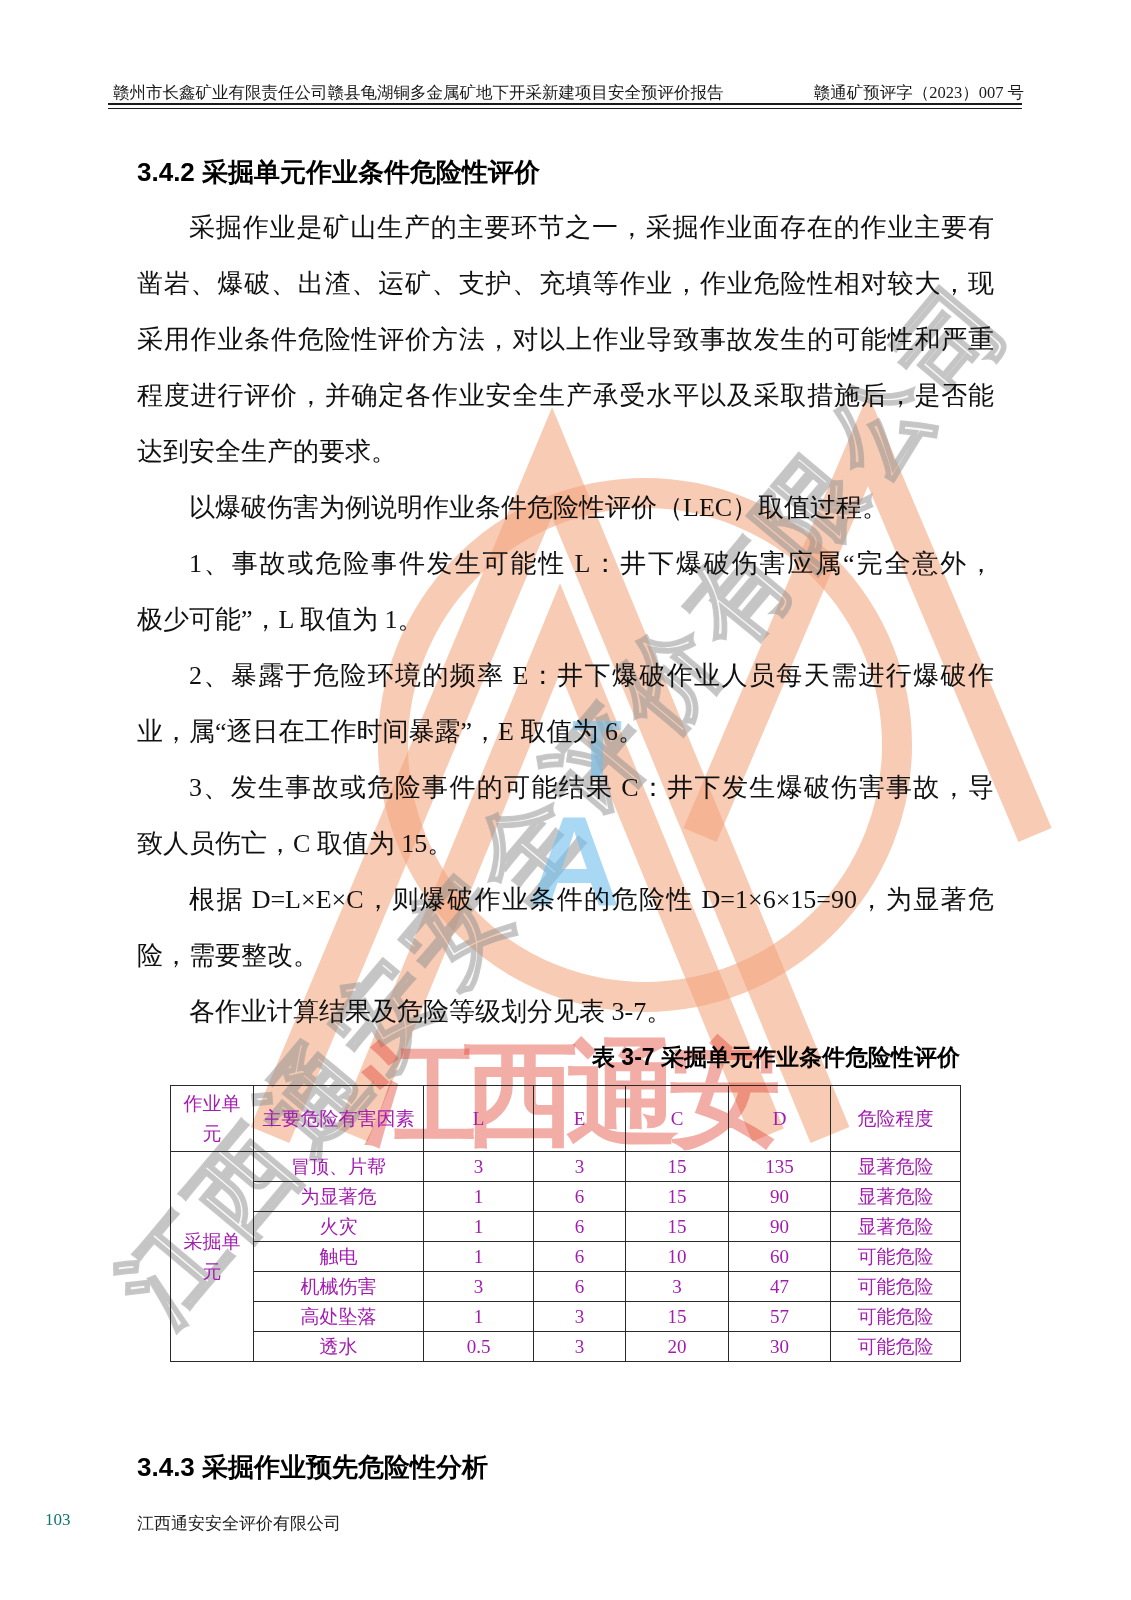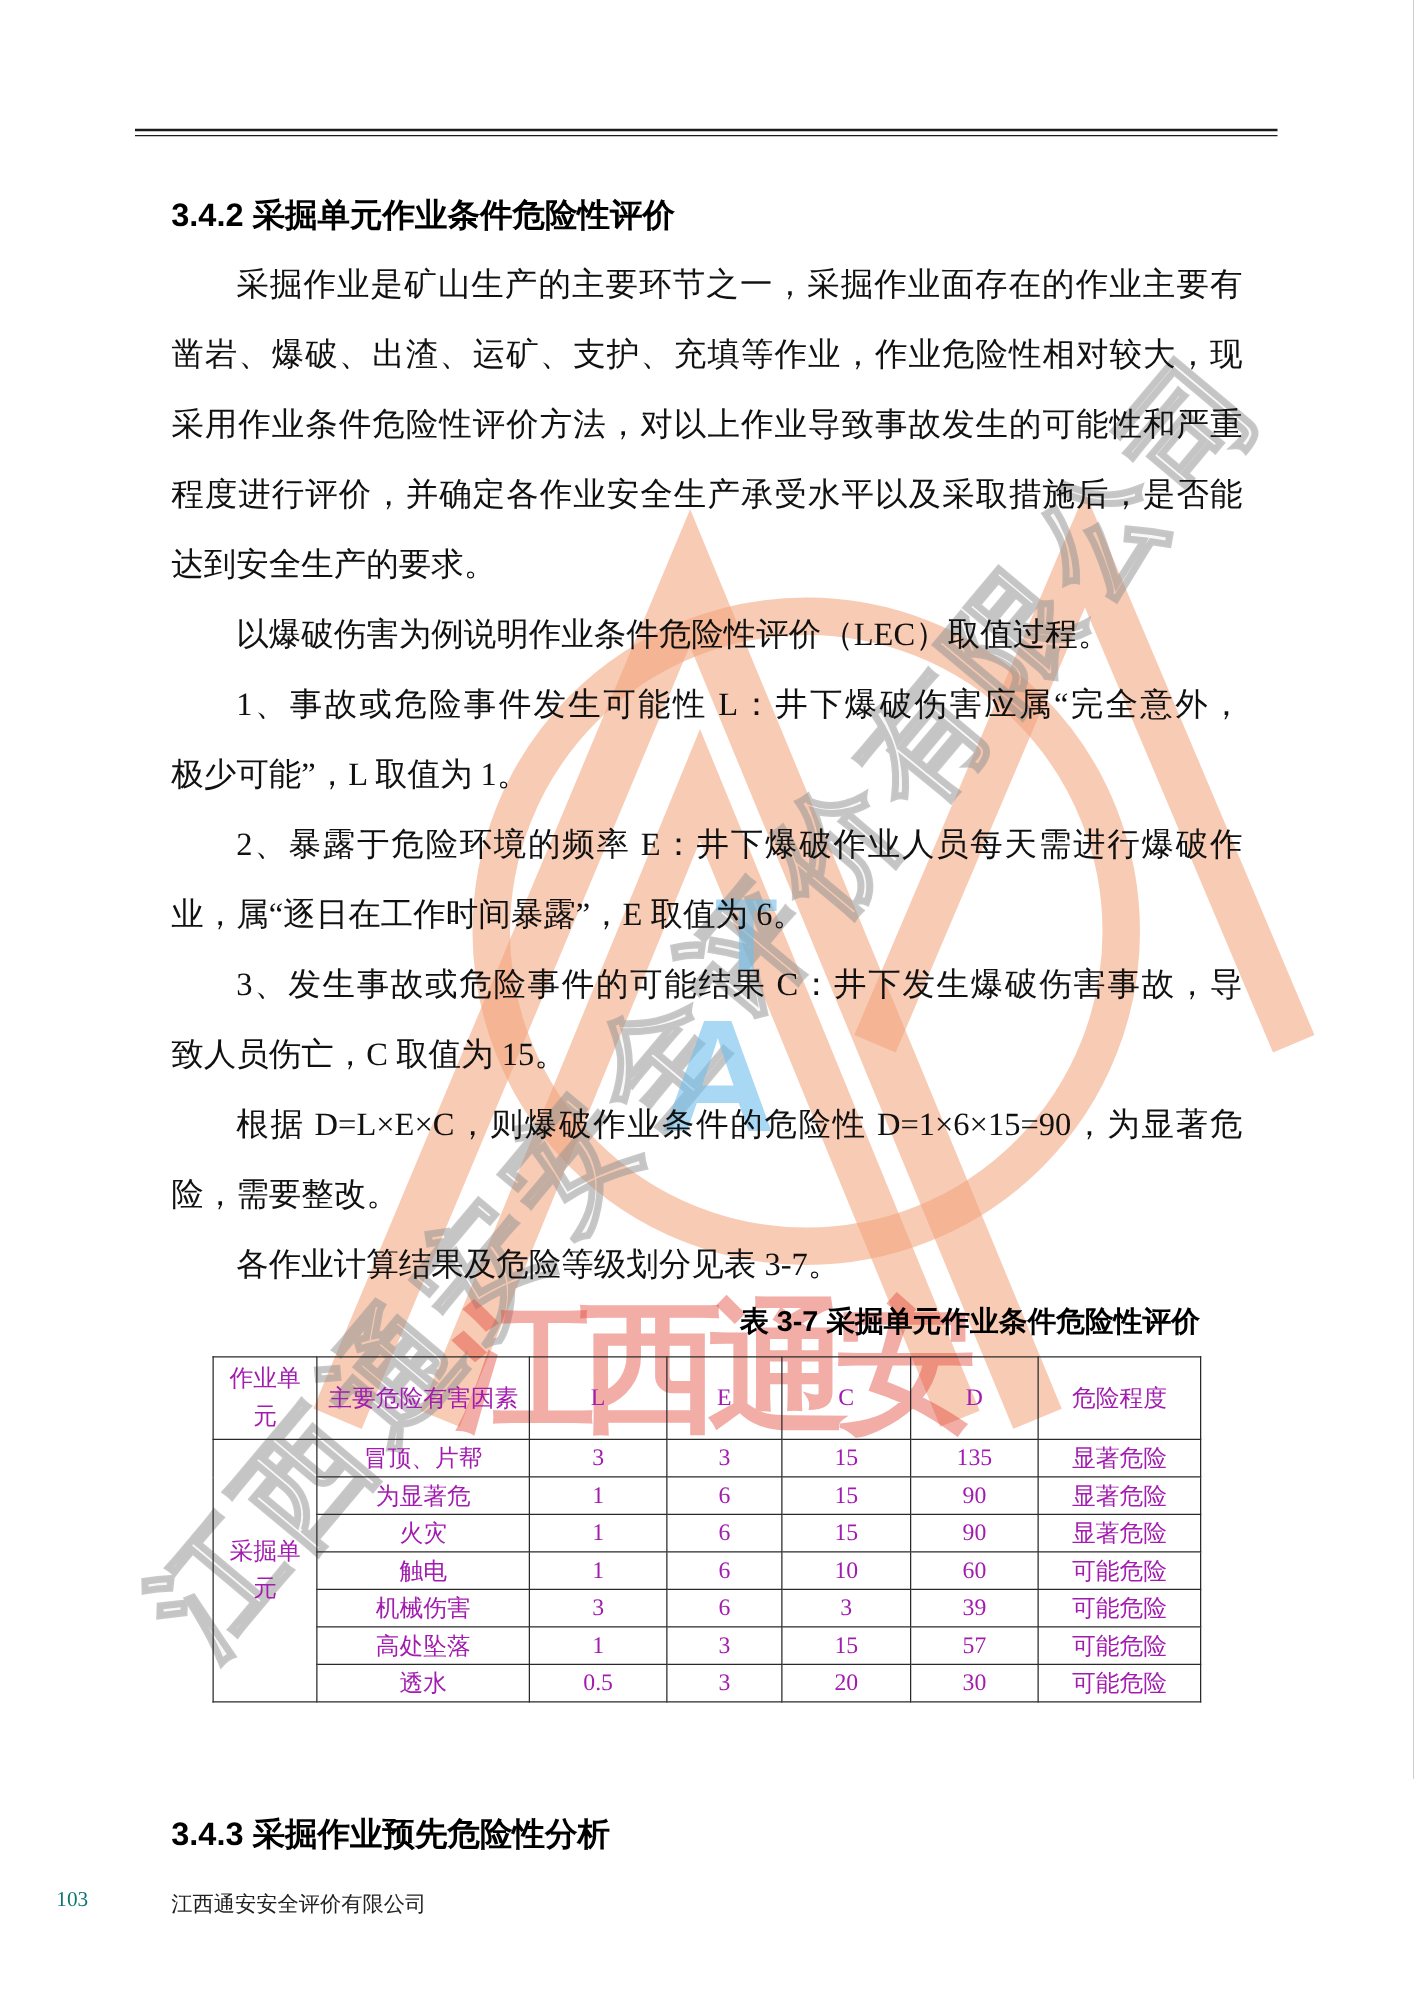--- a/index.html
+++ b/index.html
@@ -97,20 +97,24 @@
       </g>
     </svg>
     <div class="wm-diagonal">江西通安安全评价有限公司</div>
     <div class="wm-red">江西通安</div>
     <div class="wm-ta t">T</div>
     <div class="wm-ta a">A</div>
   </div>
 
   <div class="content">
 
+    <div class="pg-header">
+      <span>赣州市长鑫矿业有限责任公司赣县龟湖铜多金属矿地下开采新建项目安全预评价报告</span>
+      <span>赣通矿预评字（2023）007 号</span>
+    </div>
     <div class="pg-rule"></div>
 
     <div class="body-block">
       <div class="h1">3.4.2 采掘单元作业条件危险性评价</div>
       <div class="line j ind">采掘作业是矿山生产的主要环节之一，采掘作业面存在的作业主要有</div>
       <div class="line j">凿岩、爆破、出渣、运矿、支护、充填等作业，作业危险性相对较大，现</div>
       <div class="line j">采用作业条件危险性评价方法，对以上作业导致事故发生的可能性和严重</div>
       <div class="line j">程度进行评价，并确定各作业安全生产承受水平以及采取措施后，是否能</div>
       <div class="line">达到安全生产的要求。</div>
       <div class="line ind">以爆破伤害为例说明作业条件危险性评价（LEC）取值过程。</div>
@@ -180,21 +184,21 @@
             <td>6</td>
             <td>10</td>
             <td>60</td>
             <td>可能危险</td>
           </tr>
           <tr>
             <td>机械伤害</td>
             <td>3</td>
             <td>6</td>
             <td>3</td>
-            <td>39</td>
+            <td>47</td>
             <td>可能危险</td>
           </tr>
           <tr>
             <td>高处坠落</td>
             <td>1</td>
             <td>3</td>
             <td>15</td>
             <td>57</td>
             <td>可能危险</td>
           </tr>

